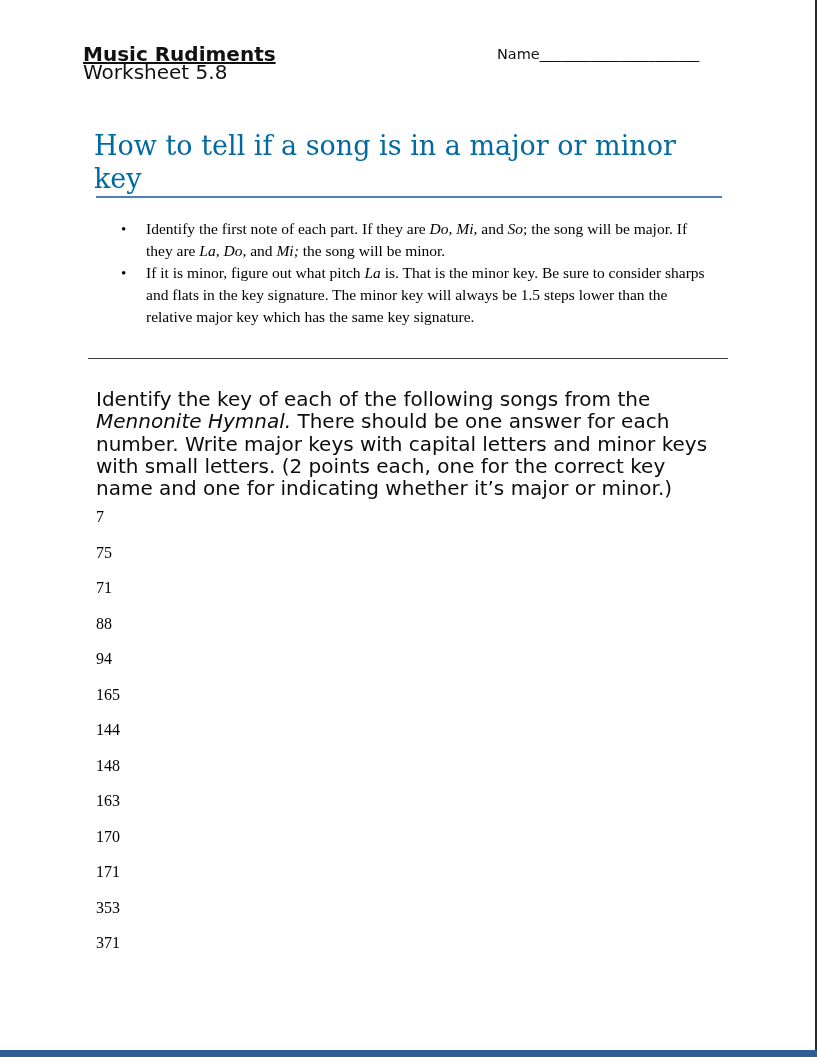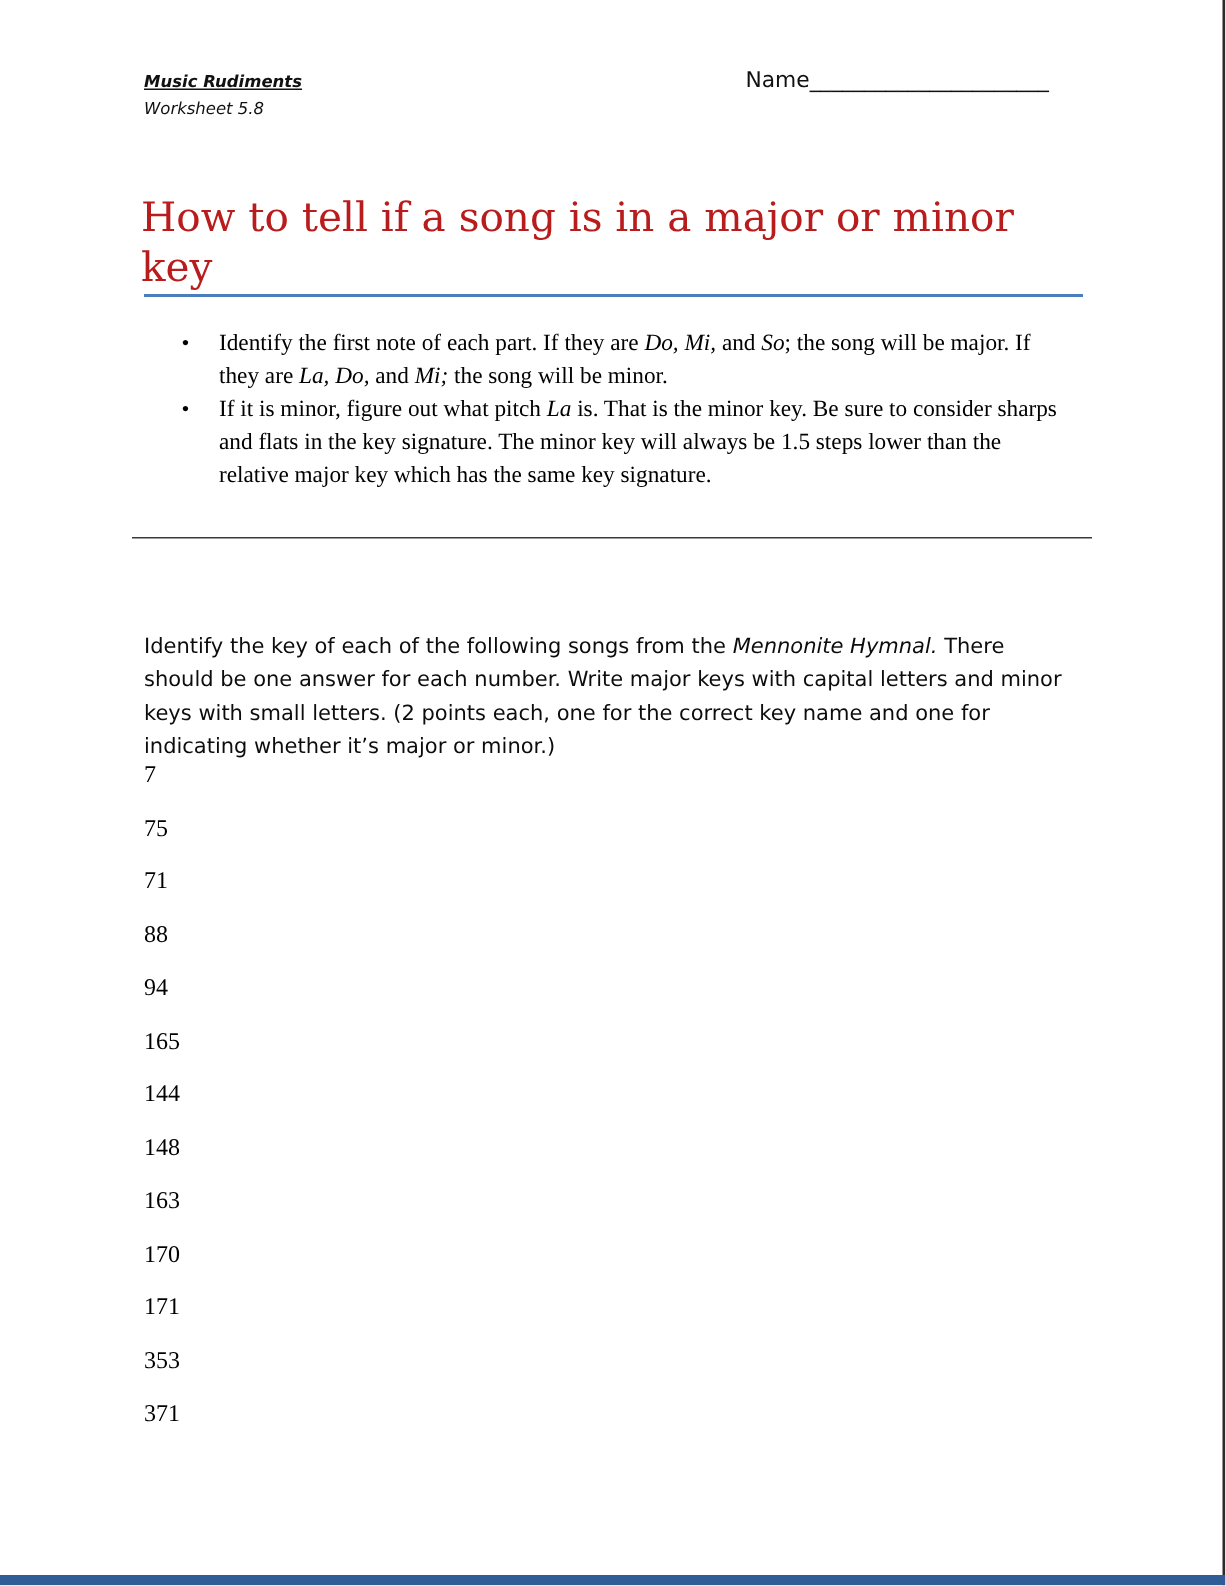--- a/index.html
+++ b/index.html
@@ -6,46 +6,46 @@
   html,body { background:#ffffff; }
   .page {
     position:relative;
     width:817px; height:1057px;
     background:#ffffff;
     overflow:hidden;
     font-family:"DejaVu Sans", sans-serif;
     color:#111111;
   }
   
-  .header-block { position:absolute; left:96px; top:46px; font-size:11px; line-height:17.5px;font-style:italic; }
+  .header-block { position:absolute; left:83px; top:46px; font-size:20px; line-height:17.5px; }
   .course-line { font-weight:bold; text-decoration:underline; }
   .name-block { position:absolute; left:497px; top:46px; font-size:14.5px; font-weight:normal; white-space:nowrap; }
   
   .doc-title {
     position:absolute; left:94px; top:129px; width:622px;
     font-family:"DejaVu Serif", serif;
-    font-size:27px; line-height:33px; font-weight:400; color:#b91c1c;
+    font-size:27px; line-height:33px; font-weight:400; color:#0369a1;
   }
   .title-rule { position:absolute; left:96px; top:196px; width:626px; height:0; border-top:2px solid #4a7ebc; }
   
   .bullet-list {
     position:absolute; left:96px; top:218px; width:612px;
     list-style:none;
     font-family:"Liberation Serif", serif;
     font-size:15.5px; line-height:22px; color:#000;
   }
   .bullet-list li { position:relative; padding-left:50px; }
   .bullet-list li::before { content:"\2022"; position:absolute; left:25px; top:0; font-size:15px; }
   .it { font-style:italic;text-align:right; }
   
   .section-divider { position:absolute; left:88px; top:358px; width:640px; height:0; border-top:1px solid #3a3a3a; }
   
   .instructions {
-    position:absolute; left:96px; top:420px; width:618px;
-    font-size:14px; line-height:22.3px; color:#0c0c0c;
+    position:absolute; left:96px; top:388px; width:618px;
+    font-size:20px; line-height:22.3px; color:#0c0c0c;
   }
   
   .song-numbers {
     position:absolute; left:96px; top:509px;
     font-family:"Liberation Serif", serif;
     font-size:16px; color:#000;
   }
   .song-number { height:16px; line-height:16px; margin-bottom:19.5px; }
   
   .right-edge-line { position:absolute; right:0; top:0; width:2px; height:1057px; }

